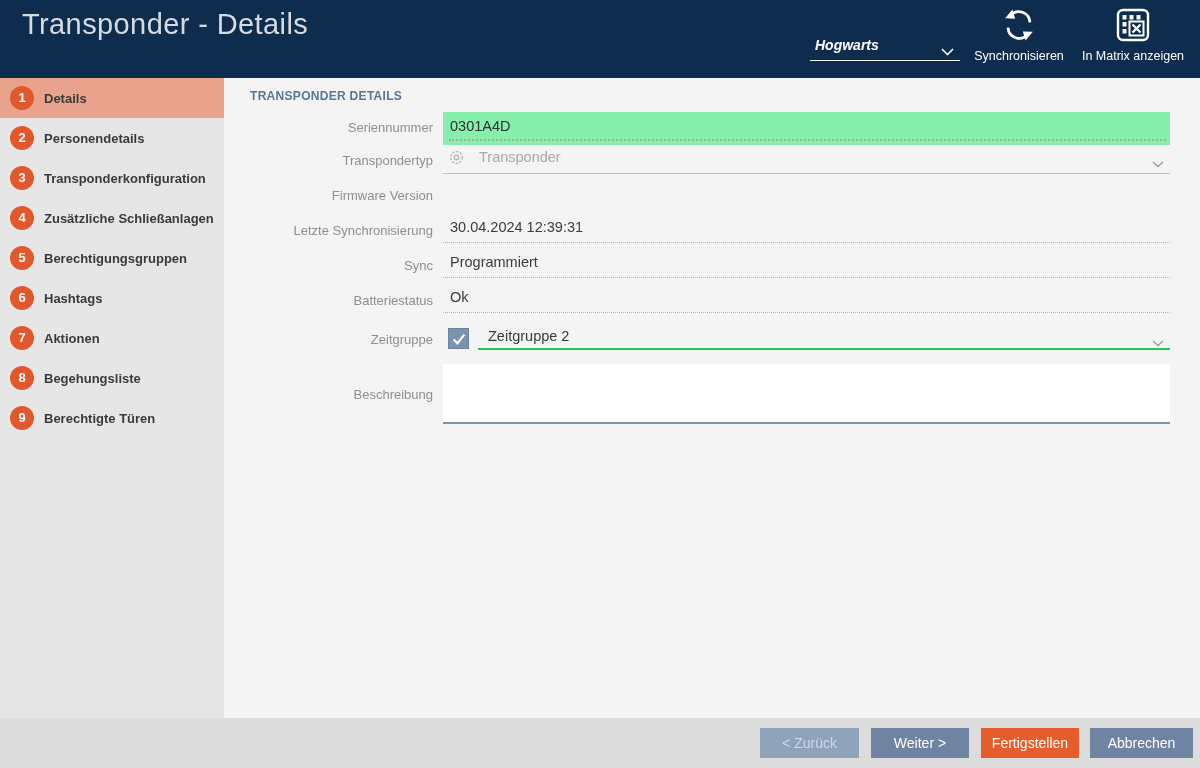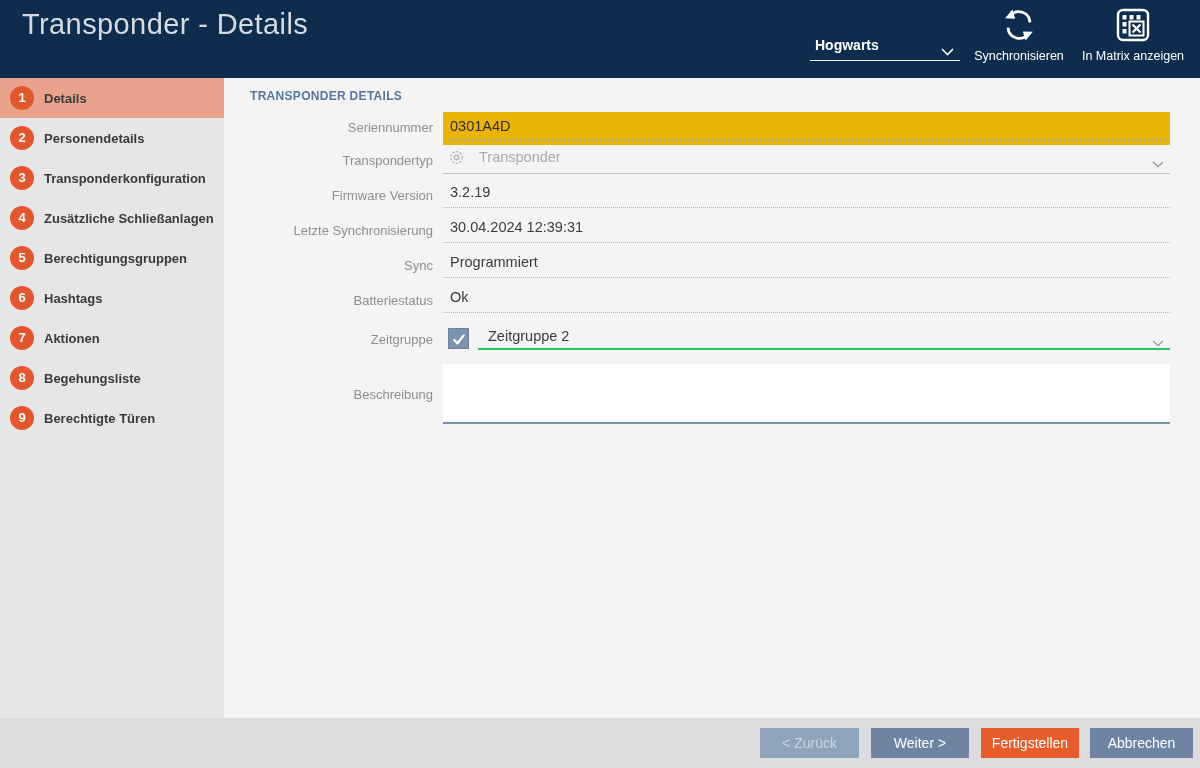--- a/index.html
+++ b/index.html
@@ -5,21 +5,21 @@
   * { margin:0; padding:0; box-sizing:border-box; }
   body { font-family:"Liberation Sans", sans-serif; background:#bfbfbf; }
   #app { position:relative; width:1200px; height:768px; background:#f4f4f4; overflow:hidden; }
 
   
   #header { position:absolute; left:0; top:0; width:1200px; height:78px; background:#0e2d4e; }
   .title { position:absolute; left:22px; top:8px; font-size:29px; font-weight:300; color:#d6dbe1; letter-spacing:.4px; }
   .subtitle { position:absolute; left:24px; top:53px; font-size:13px; color:#ffffff; }
 
   .project { position:absolute; left:810px; top:30px; width:150px; height:31px; border-bottom:1px solid #ffffff; cursor:pointer; }
-  .project .val { position:absolute; left:5px; top:7px; font-size:14px; font-weight:700; color:#ffffff; }
+  .project .val { position:absolute; left:5px; top:7px; font-size:14px; font-weight:700; color:#ffffff;font-style:italic; }
   .project .chev { position:absolute; right:6px; top:12px; }
 
   .h-action { position:absolute; top:8px; text-align:center; color:#ffffff; cursor:pointer; }
   .h-action .ic { display:block; height:36px; margin-bottom:2px; }
   .h-action .lbl { font-size:12.5px; white-space:nowrap; }
   #act-sync   { left:969px;  width:100px; }
   #act-matrix { left:1075px; width:116px; }
 
   
   #sidebar { position:absolute; left:0; top:78px; width:224px; height:640px; background:#e6e6e6; }
@@ -31,21 +31,21 @@
   .nav-item.active::after { content:""; position:absolute; left:224px; top:0;
                             border-top:20px solid transparent; border-bottom:20px solid transparent;
                             border-left:26px solid #e9a28b; }
 
   
   #content { position:absolute; left:224px; top:78px; width:976px; height:544px; background:#f4f4f4; }
   .section-title { position:absolute; left:26px; top:11px; font-size:12px; font-weight:700; color:#54779c; letter-spacing:.3px; }
 
   .flabel { position:absolute; left:0; width:209px; text-align:right; font-size:13px; color:#8f8f8f; white-space:nowrap; }
 
-  .serial-wrap { position:absolute; left:219px; top:34px; width:727px; height:33px; background:#eab308; }
+  .serial-wrap { position:absolute; left:219px; top:34px; width:727px; height:33px; background:#86efac; }
   .serial-wrap input { position:absolute; left:7px; top:2px; width:700px; height:24px; background:transparent;
                        border:none; outline:none; font-family:inherit; font-size:14.5px; color:#2f2f2f; }
   .serial-wrap .dots { position:absolute; left:6px; right:4px; bottom:4px; border-bottom:2px dotted #a9a99c; }
 
   .combo { position:absolute; height:33px; border-bottom:1px solid #b6c2ce; cursor:pointer; }
   .combo .ctext { position:absolute; top:8px; font-size:14.5px; white-space:nowrap; }
   .combo .chev { position:absolute; right:6px; top:13px; }
   #combo-typ { left:219px; top:63px; width:727px; }
   #combo-typ .ctext { left:36px; color:#a9a9a9; }
   #combo-typ .tico { position:absolute; left:6px; top:9px; }
@@ -181,23 +181,20 @@
       </span>
       <span class="ctext">Transponder</span>
       <span class="chev">
         <svg width="12" height="7" viewBox="0 0 12 7">
             <path d="M1 1 L6 5.6 L11 1" fill="none" stroke="#9e9e9e" stroke-width="1.4"></path>
           </svg>
       </span>
     </div>
 
     <div class="flabel" style="top:110px">Firmware Version</div>
-    <div class="ro-row" id="row-fw">
-      <span class="rval">3.2.19</span>
-    </div>
 
     <div class="flabel" style="top:145px">Letzte Synchronisierung</div>
     <div class="ro-row" id="row-sync2">
       <span class="rval">30.04.2024 12:39:31</span>
     </div>
 
     <div class="flabel" style="top:180px">Sync</div>
     <div class="ro-row" id="row-prog">
       <span class="rval">Programmiert</span>
     </div>

